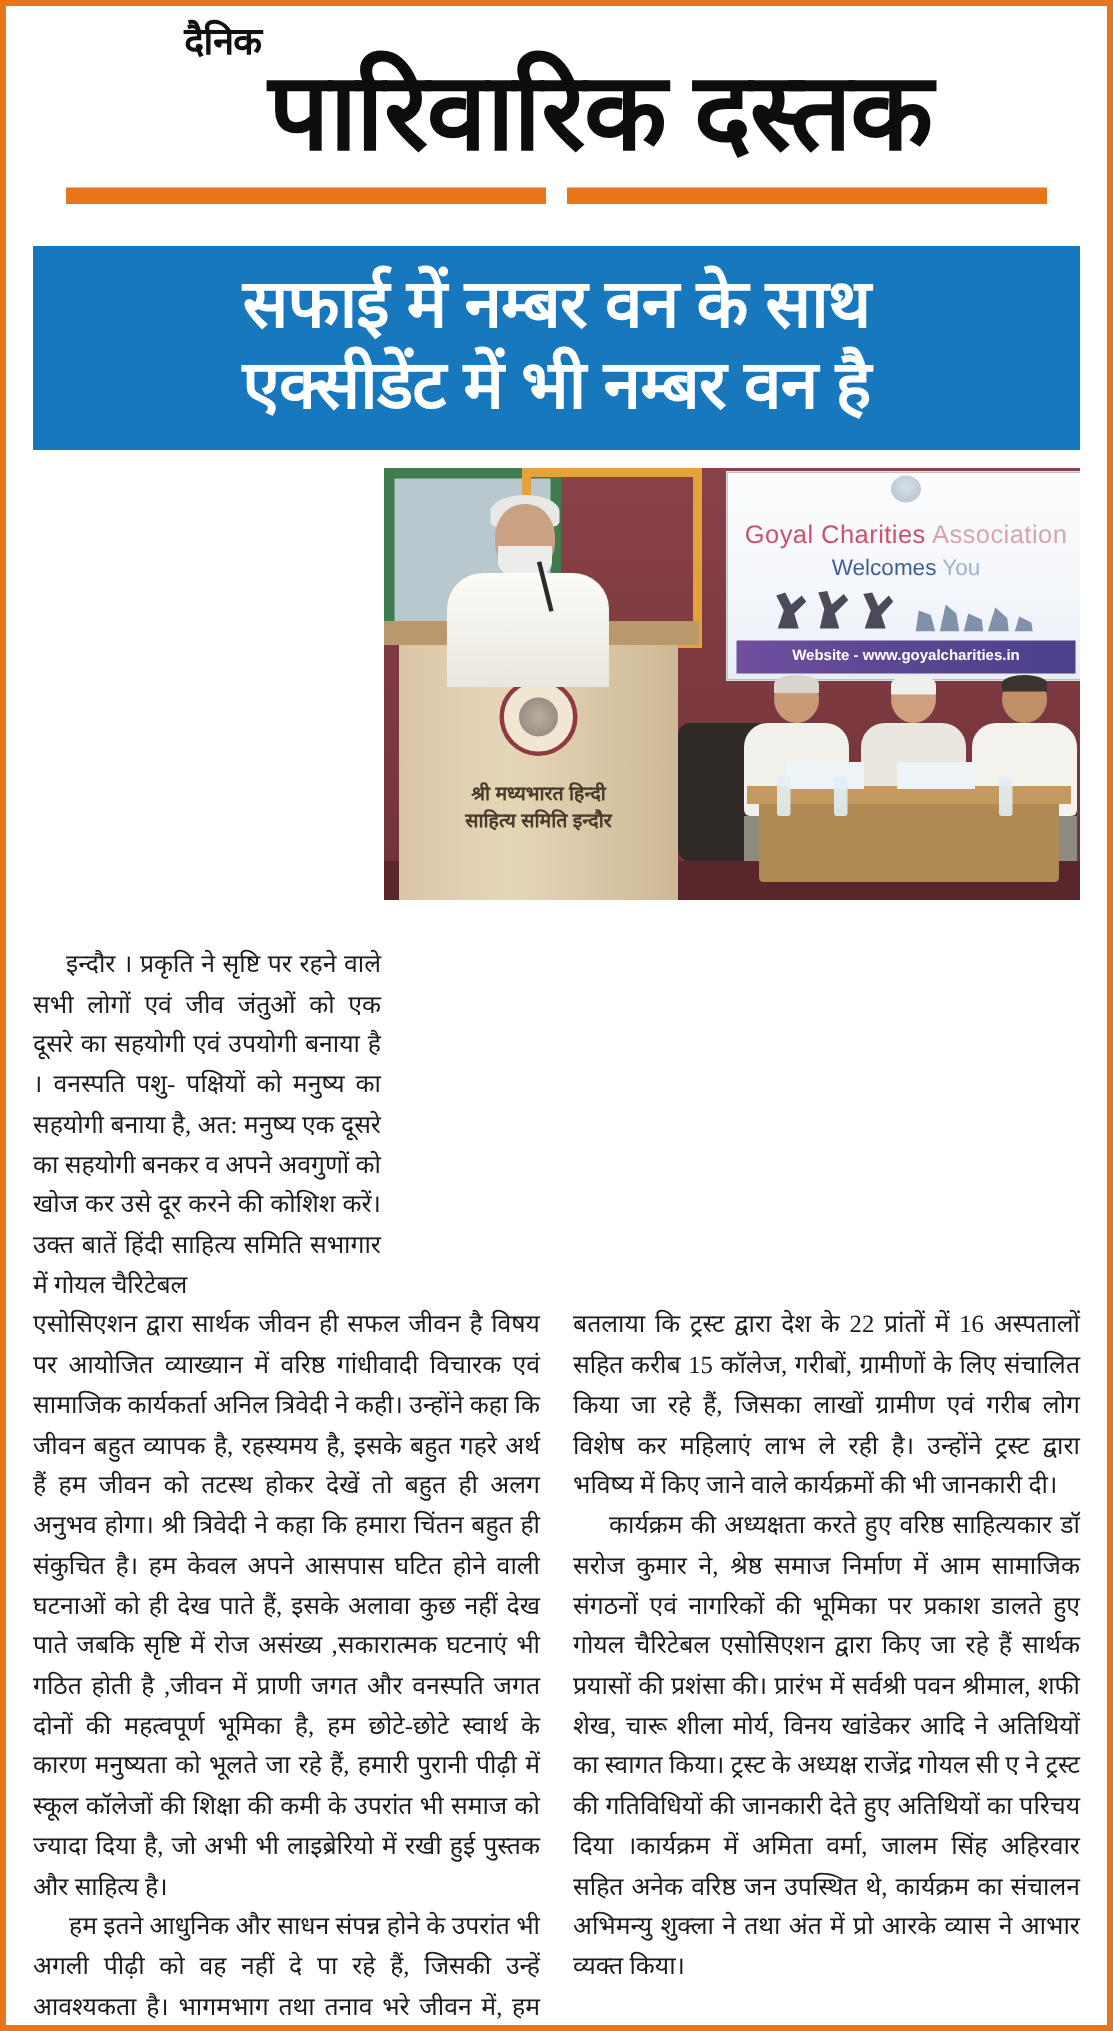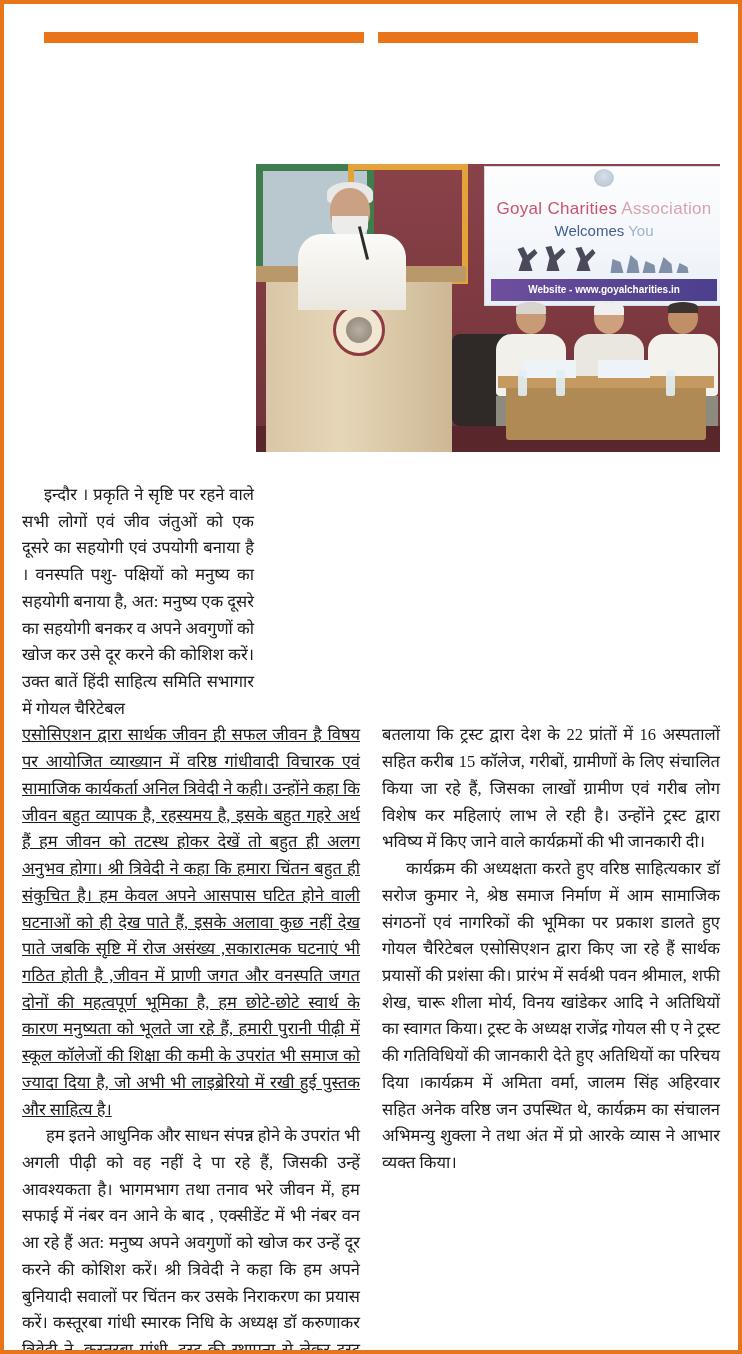--- a/index.html
+++ b/index.html
@@ -264,34 +264,42 @@
     column-count: 2;
     column-gap: 22px;
     column-fill: auto;
     font-size: 16.5px;
     line-height: 1.62;
     text-align: justify;
     color: #1b1b1b;
     height: 690px;
   }
   .cols p { text-indent: 24px; margin-bottom: 0; }
-  .cols p.noindent { text-indent: 0; text-decoration: underline; }
+  .cols p.noindent { text-indent: 0; }
 </style>
 </head>
 <body>
 
 <div class="page">
 
   <div class="masthead">
+    <div class="masthead-inner">
+      <div class="daink">दैनिक</div>
+      <div class="paper-name">पारिवारिक दस्तक</div>
+    </div>
     <div class="rule-row">
       <div class="rule-bar left"></div>
       <div class="rule-bar right"></div>
     </div>
   </div>
 
+  <div class="headline-banner">
+    <div class="headline-line">सफाई में नम्बर वन के साथ</div>
+    <div class="headline-line">एक्सीडेंट में भी नम्बर वन है</div>
+  </div>
 
   <div class="article">
 
     <div class="photo-figure">
       <div class="wall"></div>
       <div class="wall-trim"></div>
       <div class="wall-trim2"></div>
 
       <div class="banner">
         <div class="banner-logo"></div>
@@ -344,20 +352,24 @@
         <div class="paper-sheet" style="left:18px"></div>
         <div class="paper-sheet" style="left:92px"></div>
       </div>
       <div class="bottle" style="left:262px"></div>
       <div class="bottle" style="left:300px"></div>
       <div class="bottle" style="left:410px"></div>
 
       <div class="podium">
         <div class="podium-top"></div>
         <div class="podium-emblem"></div>
+        <div class="podium-text">
+          <div>श्री मध्यभारत हिन्दी</div>
+          <div>साहित्य समिति इन्दौर</div>
+        </div>
       </div>
       <div class="speaker-hair"></div>
       <div class="speaker-head"></div>
       <div class="speaker-beard"></div>
       <div class="speaker-body"></div>
       <div class="mic"></div>
     </div>
 
     <div class="intro">
       <p>इन्दौर । प्रकृति ने सृष्टि पर रहने वाले सभी लोगों एवं जीव जंतुओं को एक दूसरे का सहयोगी एवं उपयोगी बनाया है । वनस्पति पशु- पक्षियों को मनुष्य का सहयोगी बनाया है, अत: मनुष्य एक दूसरे का सहयोगी बनकर व अपने अवगुणों को खोज कर उसे दूर करने की कोशिश करें। उक्त बातें हिंदी साहित्य समिति सभागार में गोयल चैरिटेबल</p>

